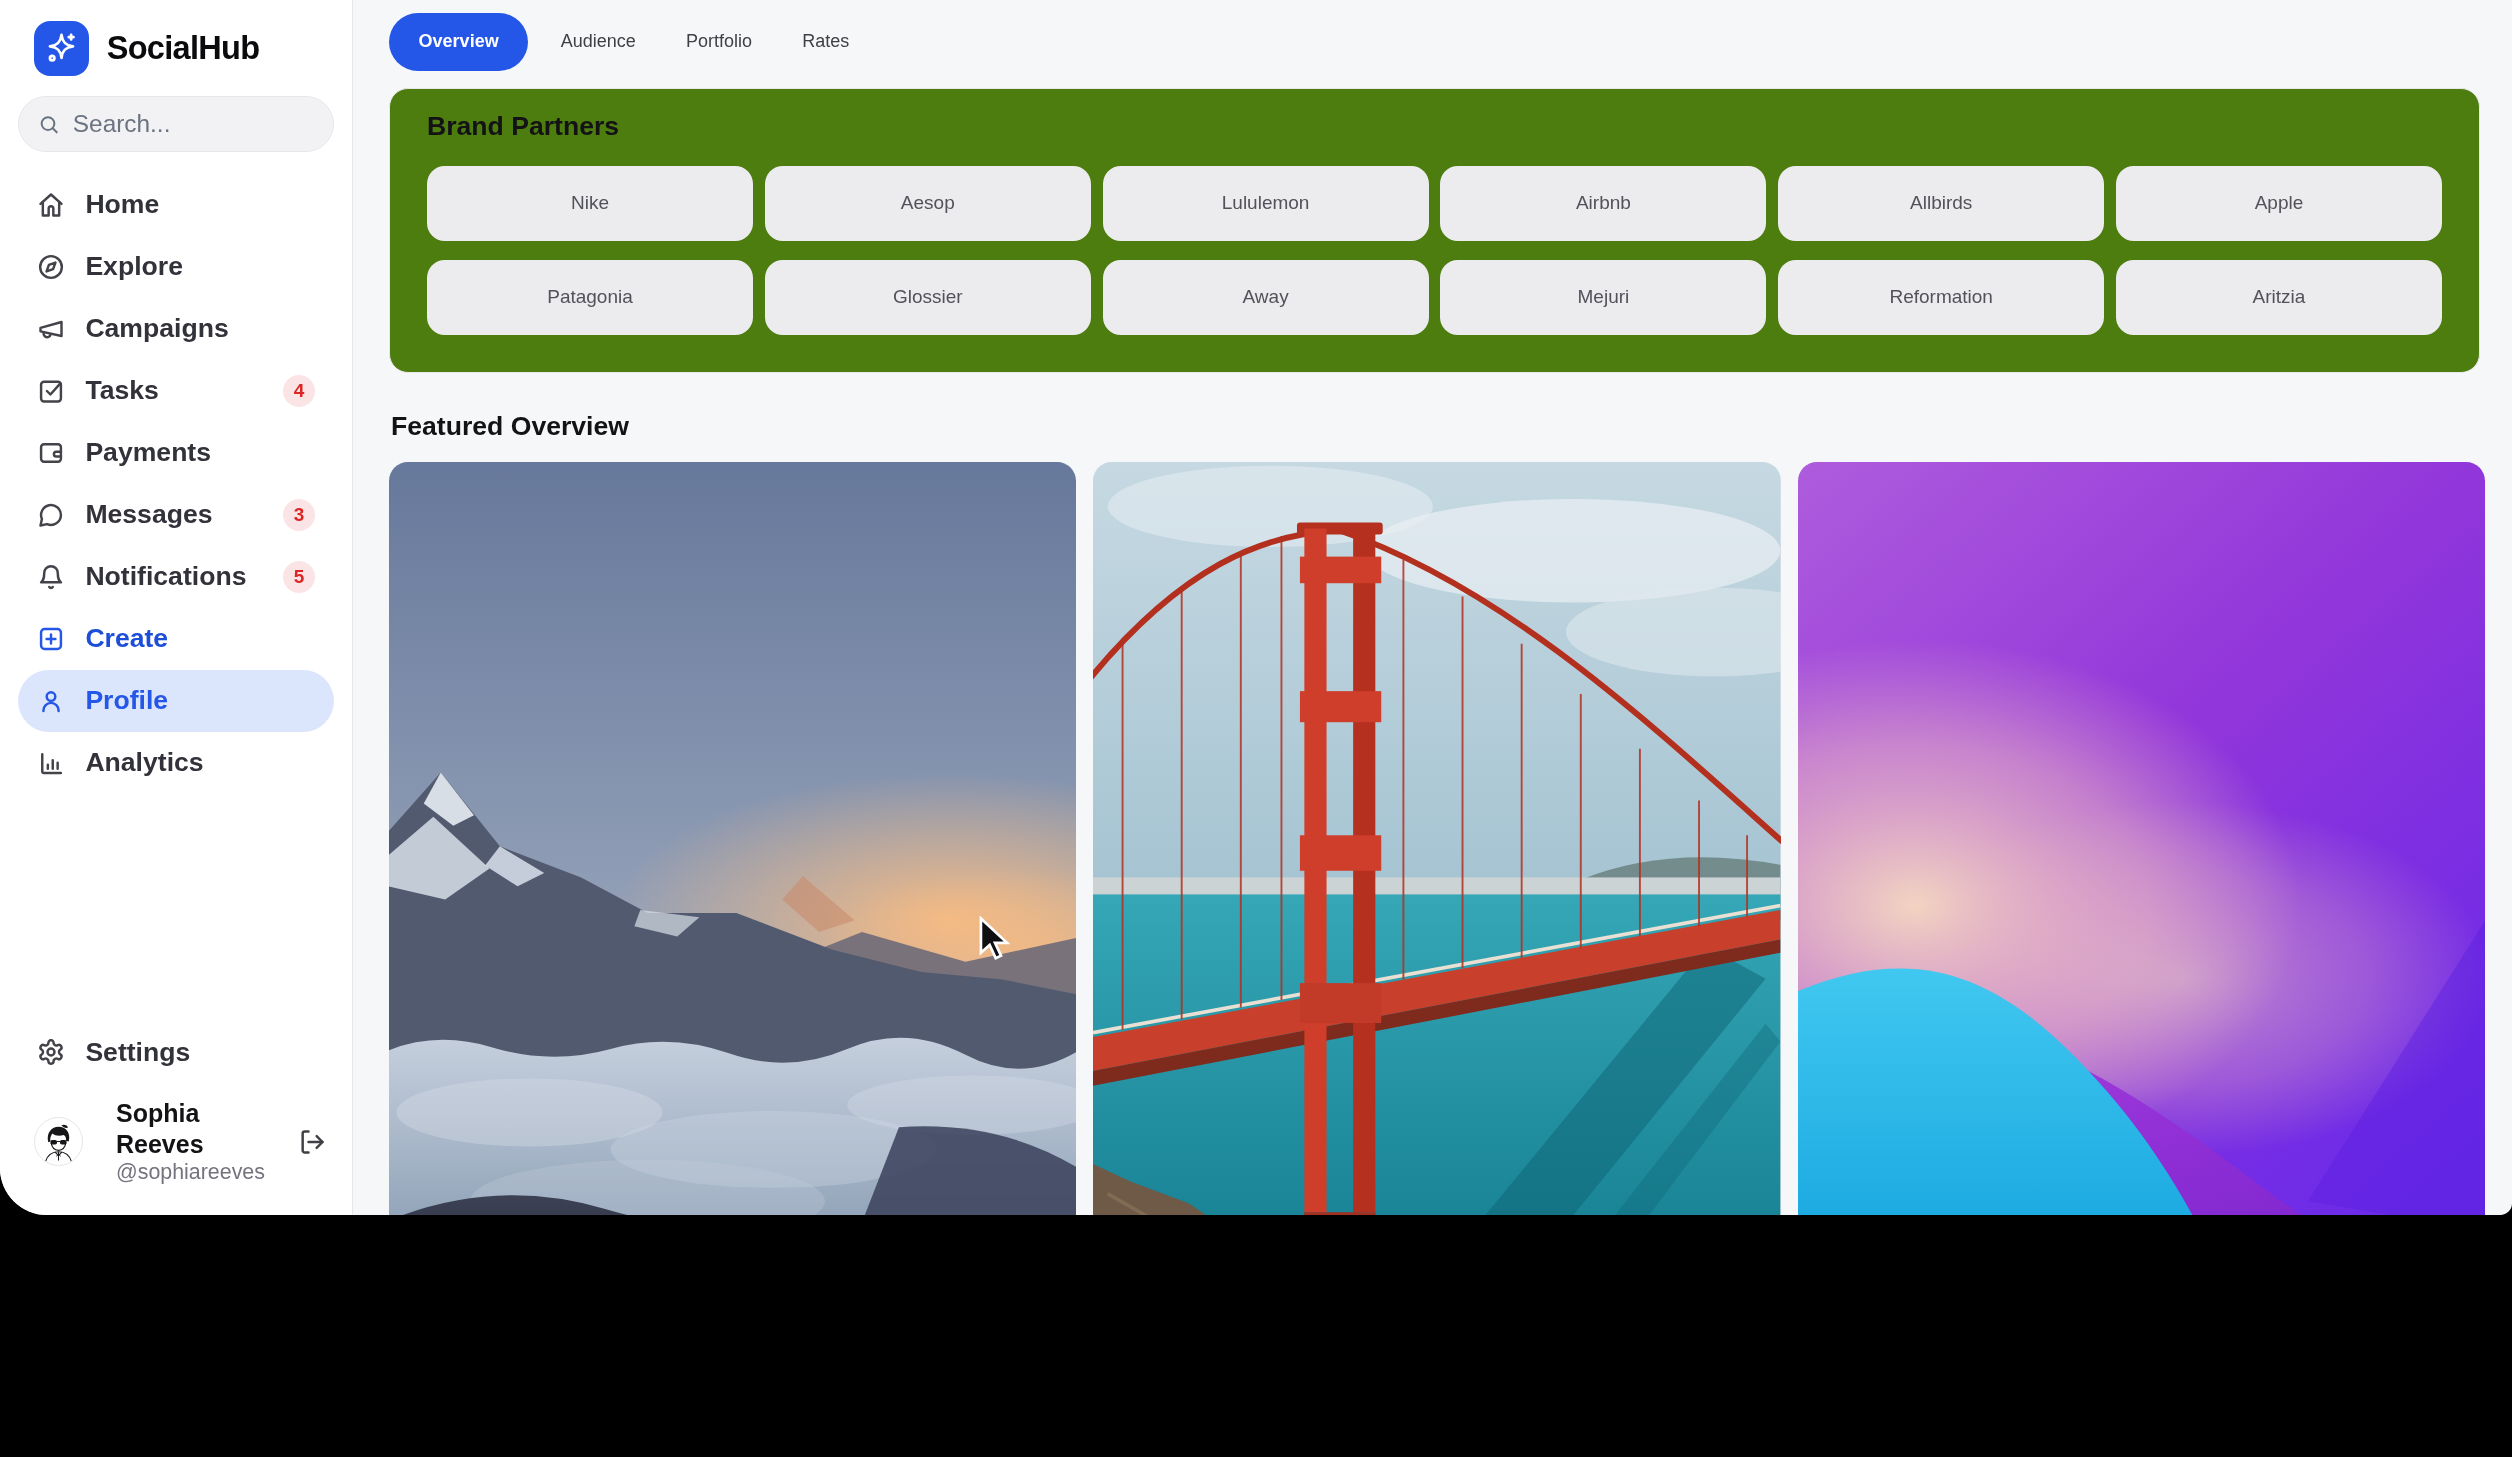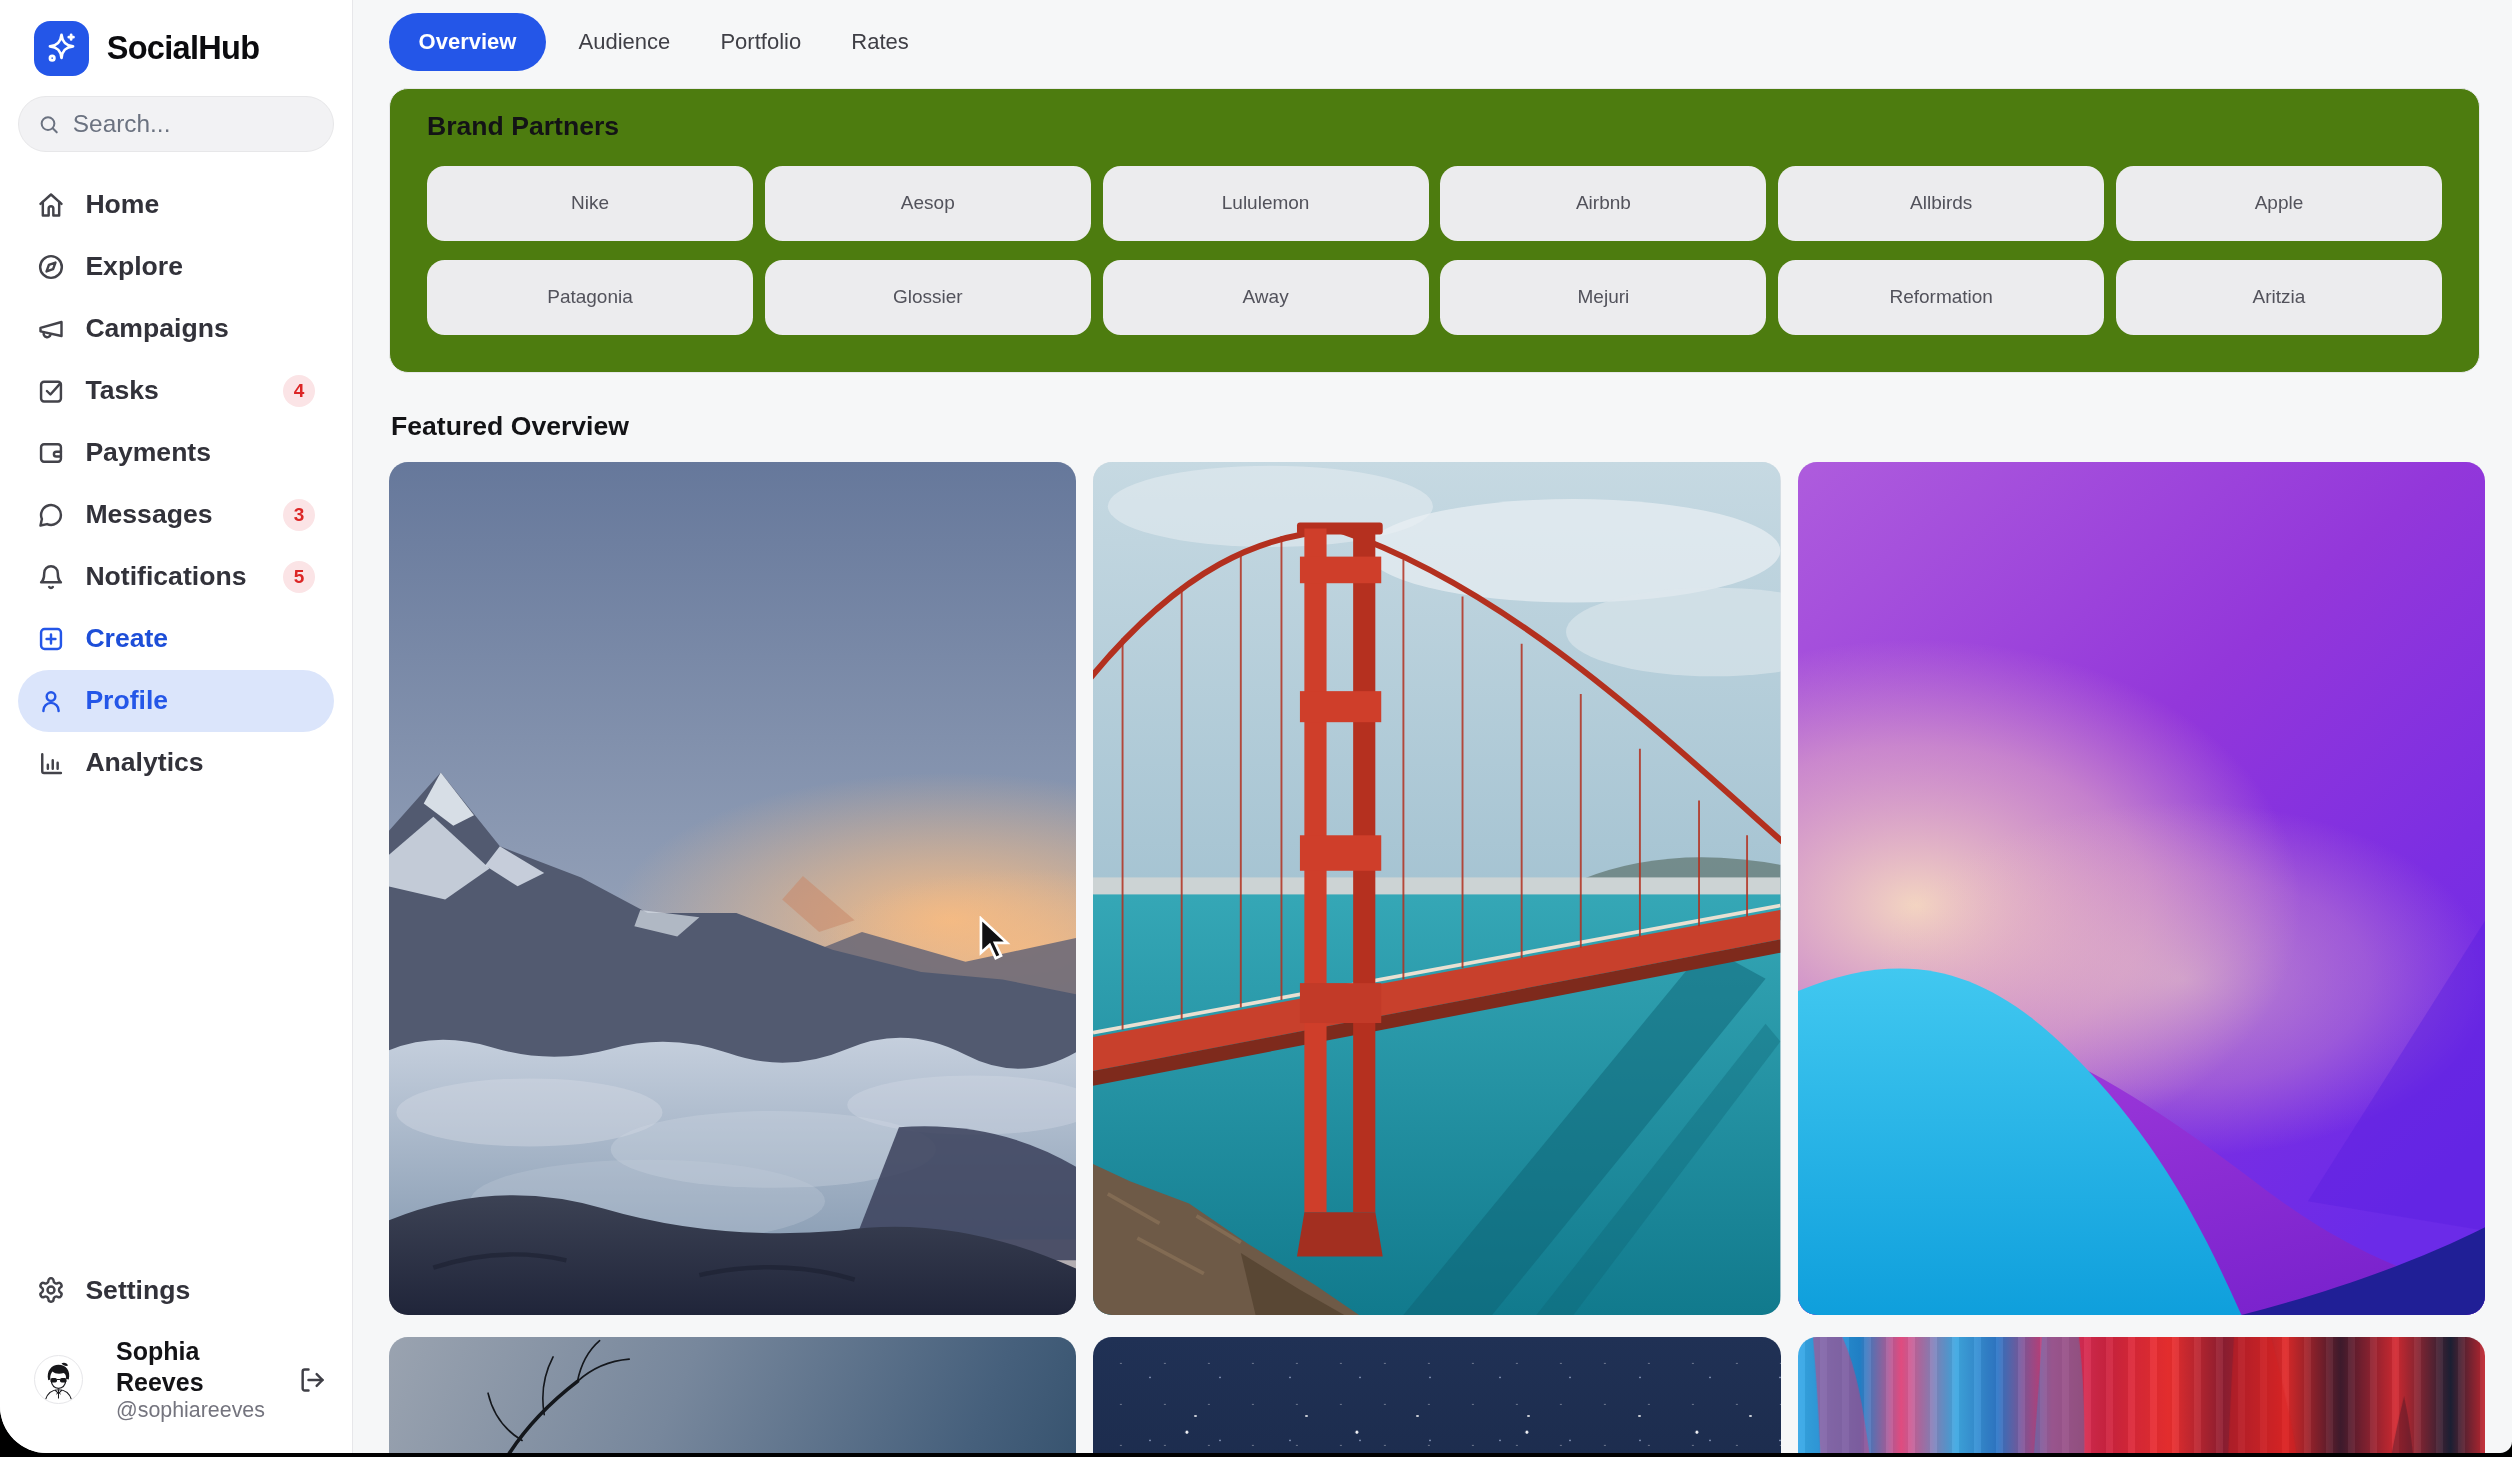--- a/index.html
+++ b/index.html
@@ -1,17 +1,17 @@
 <!DOCTYPE html>
 <html style="font-size:11.8px"><head>
 <meta charset="utf-8">
 <style>
   * { margin:0; padding:0; box-sizing:border-box; }
   html,body { width:2512px; height:1457px; background:#000; font-family:"Liberation Sans","DejaVu Sans",sans-serif; }
-  .window { position:relative; width:2512px; height:1453px; background:#f6f7f8; border-radius:0 0 11.8px 47px; overflow:hidden; display:flex; }
+  .window { position:relative; width:2512px; height:1215px; background:#f6f7f8; border-radius:0 0 11.8px 47px; overflow:hidden; display:flex; }
 
   
   .sidebar { width:353px; min-width:353px; background:#fff; border-right:0.7px solid #e7e7ea; display:flex; flex-direction:column; height:100%; }
   .brandrow { display:flex; align-items:center; gap:17.7px; padding:20.7px 0 0 34px; }
   .logo { width:55px; height:55px; border-radius:16.3px; background:#2456e8; display:flex; align-items:center; justify-content:center; }
   .logo svg { width:35px; height:35px; stroke:#fff; fill:none; stroke-width:1.9; stroke-linecap:round; stroke-linejoin:round; }
   .appname { font-size:32.5px; font-weight:800; color:#0b0b0e; letter-spacing:-0.7px; }
   .search { margin:20.7px 17.7px 0 17.7px; height:56px; border-radius:28px; background:#f2f2f4; border:0.7px solid #e7e7e9; display:flex; align-items:center; gap:13.3px; padding:16px 19px; }
   .search svg { width:25px; height:25px; stroke:#6b7280; fill:none; stroke-width:2.2; stroke-linecap:round; }
   .search input { border:none; outline:none; background:transparent; font-size:24.4px; color:#374151; width:100%; font-family:inherit; }
@@ -31,21 +31,21 @@
   .userrow { display:flex; align-items:center; gap:33px; padding:14.8px 19px 0 16.3px; }
   .avatar { width:49px; height:49px; border-radius:50%; border:1.5px solid #e6e6e9; background:#fff; overflow:hidden; flex:none; }
   .uname { font-size:25px; font-weight:700; color:#131316; line-height:1.25; }
   .uhandle { font-size:21.4px; color:#74747e; }
   .logout { margin-left:auto; margin-right:5.9px; display:flex; cursor:pointer; }
   .logout svg { width:28px; height:28px; stroke:#3f3f46; fill:none; stroke-width:2.1; stroke-linecap:round; stroke-linejoin:round; }
 
   
   main { position:relative; flex:1; height:100%; overflow:hidden; }
   .tabs { position:absolute; top:12.6px; left:36px; display:flex; gap:14.8px; }
-  .tab { height:58px; display:flex; align-items:center; padding:0 17.7px; font-size:22px; font-weight:500; color:#3f3f46; border-radius:29.6px; cursor:pointer; }
+  .tab { height:58px; display:flex; align-items:center; padding:0 17.7px; font-size:18px; font-weight:500; color:#3f3f46; border-radius:29.6px; cursor:pointer; }
   .tab.active { background:#2456e8; color:#fff; font-weight:600; padding:0 29.6px; }
 
   .panel { margin:88px 32px 0 36px; background:#4d7c0f; border:1.5px solid #e7e8ea; border-radius:19px; padding:22px 37px 37px 37px; }
   .ptitle { font-size:26.6px; font-weight:700; color:#131316; }
   .chips { margin-top:23.6px; display:grid; grid-template-columns:repeat(6,1fr); column-gap:11.8px; row-gap:19px; }
   .chip { height:75px; background:#ececee; border-radius:17.7px; display:flex; align-items:center; justify-content:center; font-size:19px; font-weight:500; color:#52525b; cursor:pointer; }
 
   .ftitle { margin:38px 0 0 38px; font-size:26.6px; font-weight:700; color:#131316; }
   .cards { margin:20.7px 27px 0 36px; display:grid; grid-template-columns:repeat(3,1fr); column-gap:17px; row-gap:22px; }
   .card { height:853px; border-radius:19px; overflow:hidden; position:relative; cursor:pointer; background:#dde1e6; }

